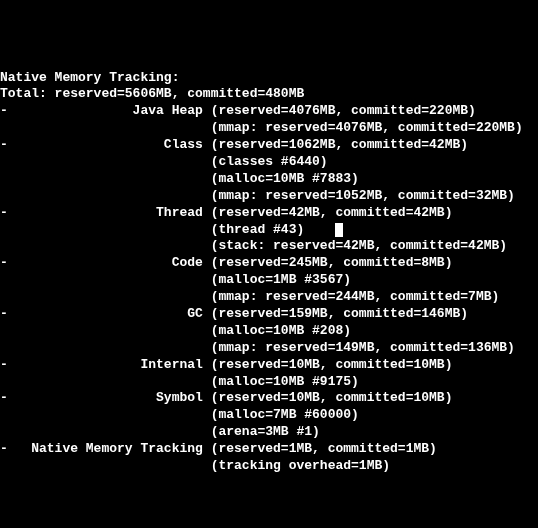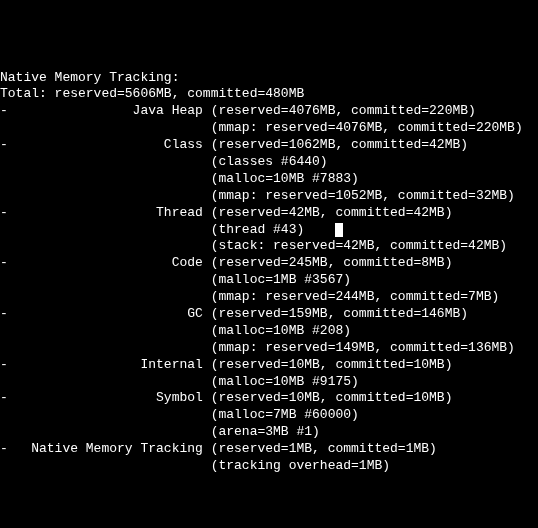--- a/index.html
+++ b/index.html
@@ -8,21 +8,21 @@
       color: #fff;
       font-family: "Courier New", monospace;
       font-size: 13px;
       line-height: 1.3;
       width: 538px;
       height: 528px;
       overflow: hidden;
       white-space: pre;
       padding: 2px 0;
     }
-    .line { display: block; }
+    .line { display: block; font-weight: bold; }
     .cursor {
       display: inline-block;
       width: 8px;
       height: 14px;
       background: #fff;
       vertical-align: text-bottom;
     }
   </style>
 </head>
 <body>

